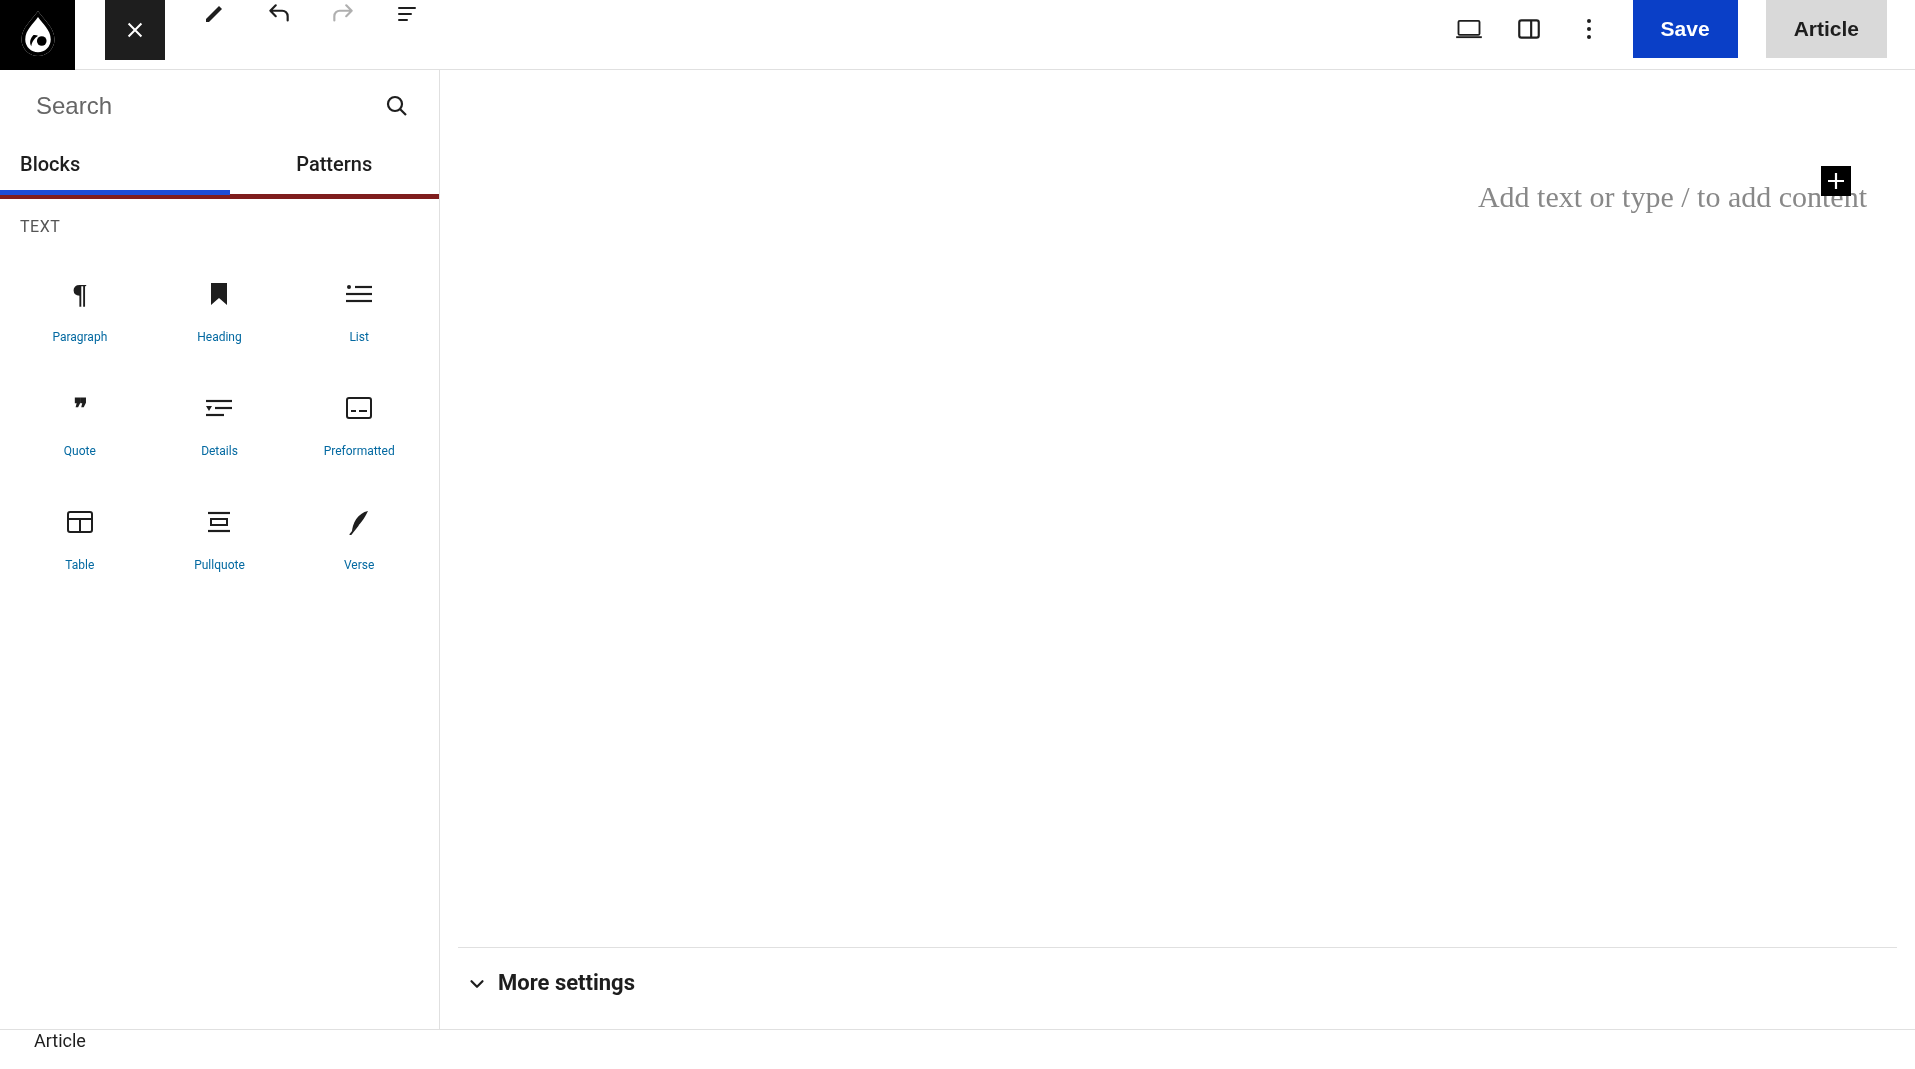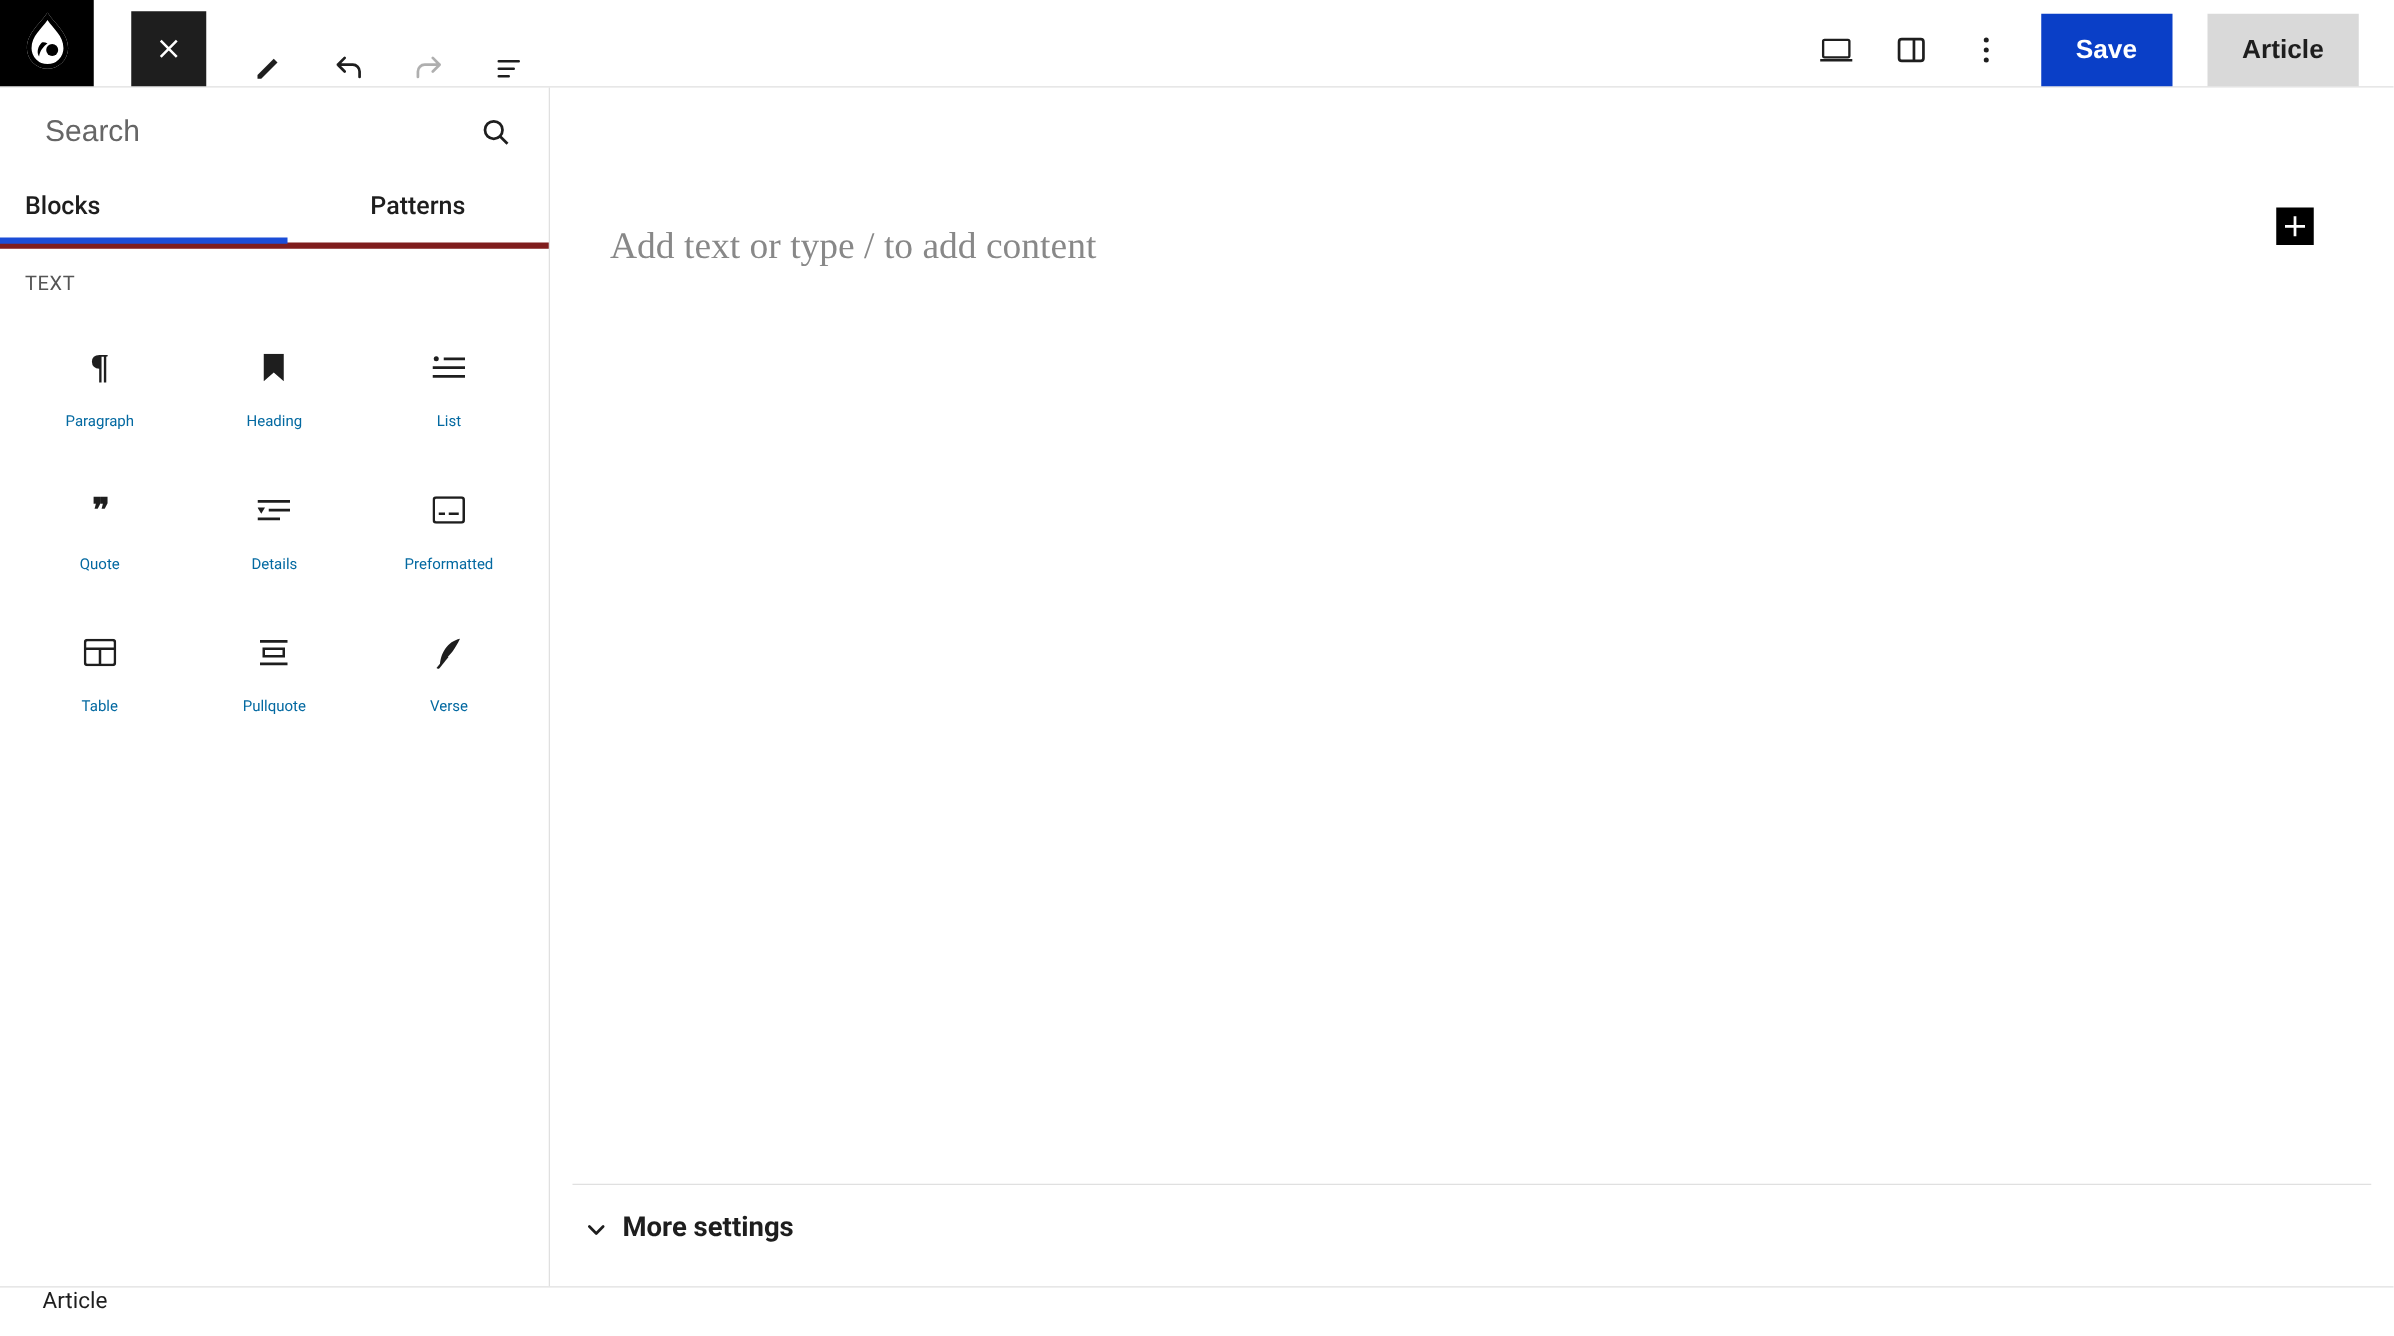--- a/index.html
+++ b/index.html
@@ -1,20 +1,20 @@
 <!DOCTYPE html>
 <html><head>
 <meta charset="utf-8">
 <style>
   * { box-sizing: border-box; margin: 0; padding: 0; }
   body { font-family: -apple-system, BlinkMacSystemFont, "Segoe UI", Roboto, sans-serif; background: #fff; color: #1e1e1e; overflow: hidden; }
   .app { display: flex; flex-direction: column; height: 100vh; width: 100vw; }
 
   
-  .topbar { display: flex; align-items: flex-end; height: 70px; border-bottom: 1px solid #e0e0e0; }
+  .topbar { display: flex; align-items: flex-start; height: 70px; border-bottom: 1px solid #e0e0e0; }
   .logo { width: 75px; height: 70px; background: #000; display: flex; align-items: center; justify-content: center; }
   .logo svg { width: 38px; height: 48px; }
   .close-inserter { width: 60px; height: 60px; background: #1e1e1e; display: flex; align-items: center; justify-content: center; margin-left: 30px; cursor: pointer; }
   .top-icons { display: flex; align-items: center; gap: 36px; margin-left: 36px; }
   .icon-btn { width: 28px; height: 28px; display: flex; align-items: center; justify-content: center; cursor: pointer; }
   .icon-disabled { opacity: 0.35; }
   .top-right { margin-left: auto; display: flex; align-items: center; gap: 28px; padding-right: 28px; }
   .top-right .icon-btn { width: 32px; height: 32px; }
   .btn { padding: 0 28px; height: 58px; font-size: 21px; font-weight: 600; border: none; cursor: pointer; display: inline-flex; align-items: center; justify-content: center; }
   .btn-primary { background: #0a3fc7; color: #fff; }
@@ -40,21 +40,21 @@
   .block-grid { display: grid; grid-template-columns: repeat(3, 1fr); row-gap: 38px; padding: 28px 10px 40px 10px; }
   .block-item { display: flex; flex-direction: column; align-items: center; gap: 22px; cursor: pointer; padding: 6px 0; }
   .block-item .bicon { width: 28px; height: 28px; display: flex; align-items: center; justify-content: center; }
   .block-item span { font-size: 12px; color: #0369a1; }
 
   
   .canvas { flex: 1; position: relative; display: flex; flex-direction: column; overflow-y: scroll; }
   .canvas::-webkit-scrollbar { width: 18px; }
   .canvas::-webkit-scrollbar-track { background: #f0f0f0; }
   .canvas::-webkit-scrollbar-thumb { background: #bfbfbf; }
-  .canvas-inner { flex: 1; padding: 110px 48px 0 48px; position: relative; }
+  .canvas-inner { flex: 1; padding: 110px 48px 0 48px; position: relative; text-align: right; }
   .placeholder { font-family: Georgia, serif; font-size: 30px; color: #888; }
   .add-block { position: absolute; top: 96px; right: 64px; width: 30px; height: 30px; background: #000; display: flex; align-items: center; justify-content: center; cursor: pointer; }
   .more-settings { border-top: 1px solid #e0e0e0; margin: 0 18px 12px 18px; padding: 22px 8px; display: flex; align-items: flex-end; gap: 10px; cursor: pointer; }
   .more-settings span { font-size: 22px; font-weight: 700; }
 
   
   .footer { height: 40px; border-top: 1px solid #e0e0e0; display: flex; align-items: flex-start; padding-left: 34px; font-size: 18px; }
 
   svg { display: block; }
 </style>

